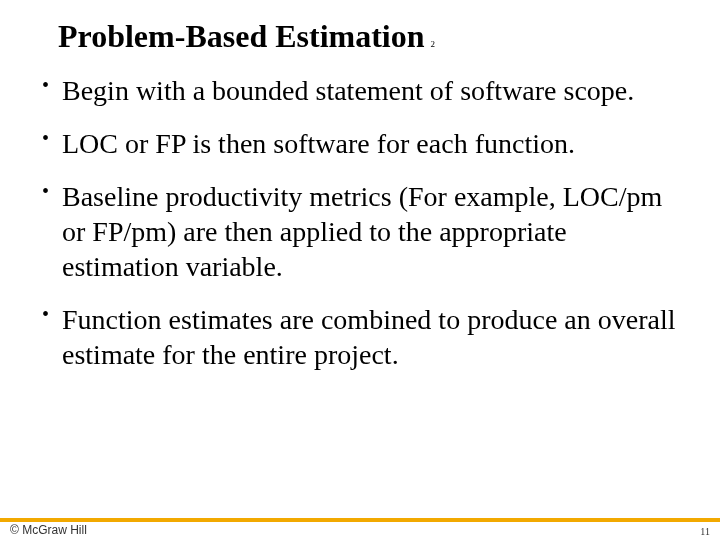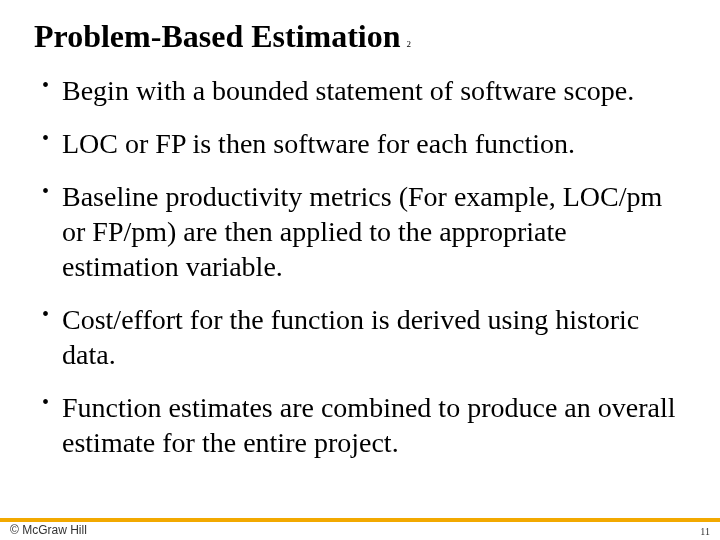--- a/index.html
+++ b/index.html
@@ -15,20 +15,21 @@
   .slide {
     width: 720px;
     height: 540px;
     position: relative;
     padding: 18px 34px 0 34px;
   }
   .title {
     font-size: 32px;
     font-weight: bold;
     margin-bottom: 18px;
+    margin-left: 24px;
   }
   .title-sub {
     font-size: 9px;
     font-weight: normal;
     vertical-align: baseline;
     margin-left: 6px;
   }
   ul.bullets {
     list-style: none;
     padding-left: 8px;
@@ -78,20 +79,19 @@
 <div class="slide">
 
   <h1 class="title">
     <span>Problem-Based Estimation</span><span class="title-sub">2</span>
   </h1>
 
   <ul class="bullets">
     <li><span>Begin with a bounded statement of software scope.</span></li>
     <li><span>LOC or FP is then software for each function.</span></li>
     <li><span>Baseline productivity metrics (For example, LOC/pm or FP/pm) are then applied to the appropriate estimation variable.</span></li>
-    <li><span>Cost/effort for the function is derived using historic data.</span></li>
     <li><span>Function estimates are combined to produce an overall estimate for the entire project.</span></li>
   </ul>
 
   <div class="footer-bar"></div>
   <div class="copyright">© McGraw Hill</div>
   <div class="pagenum">11</div>
 </div>
 
 </body></html>

